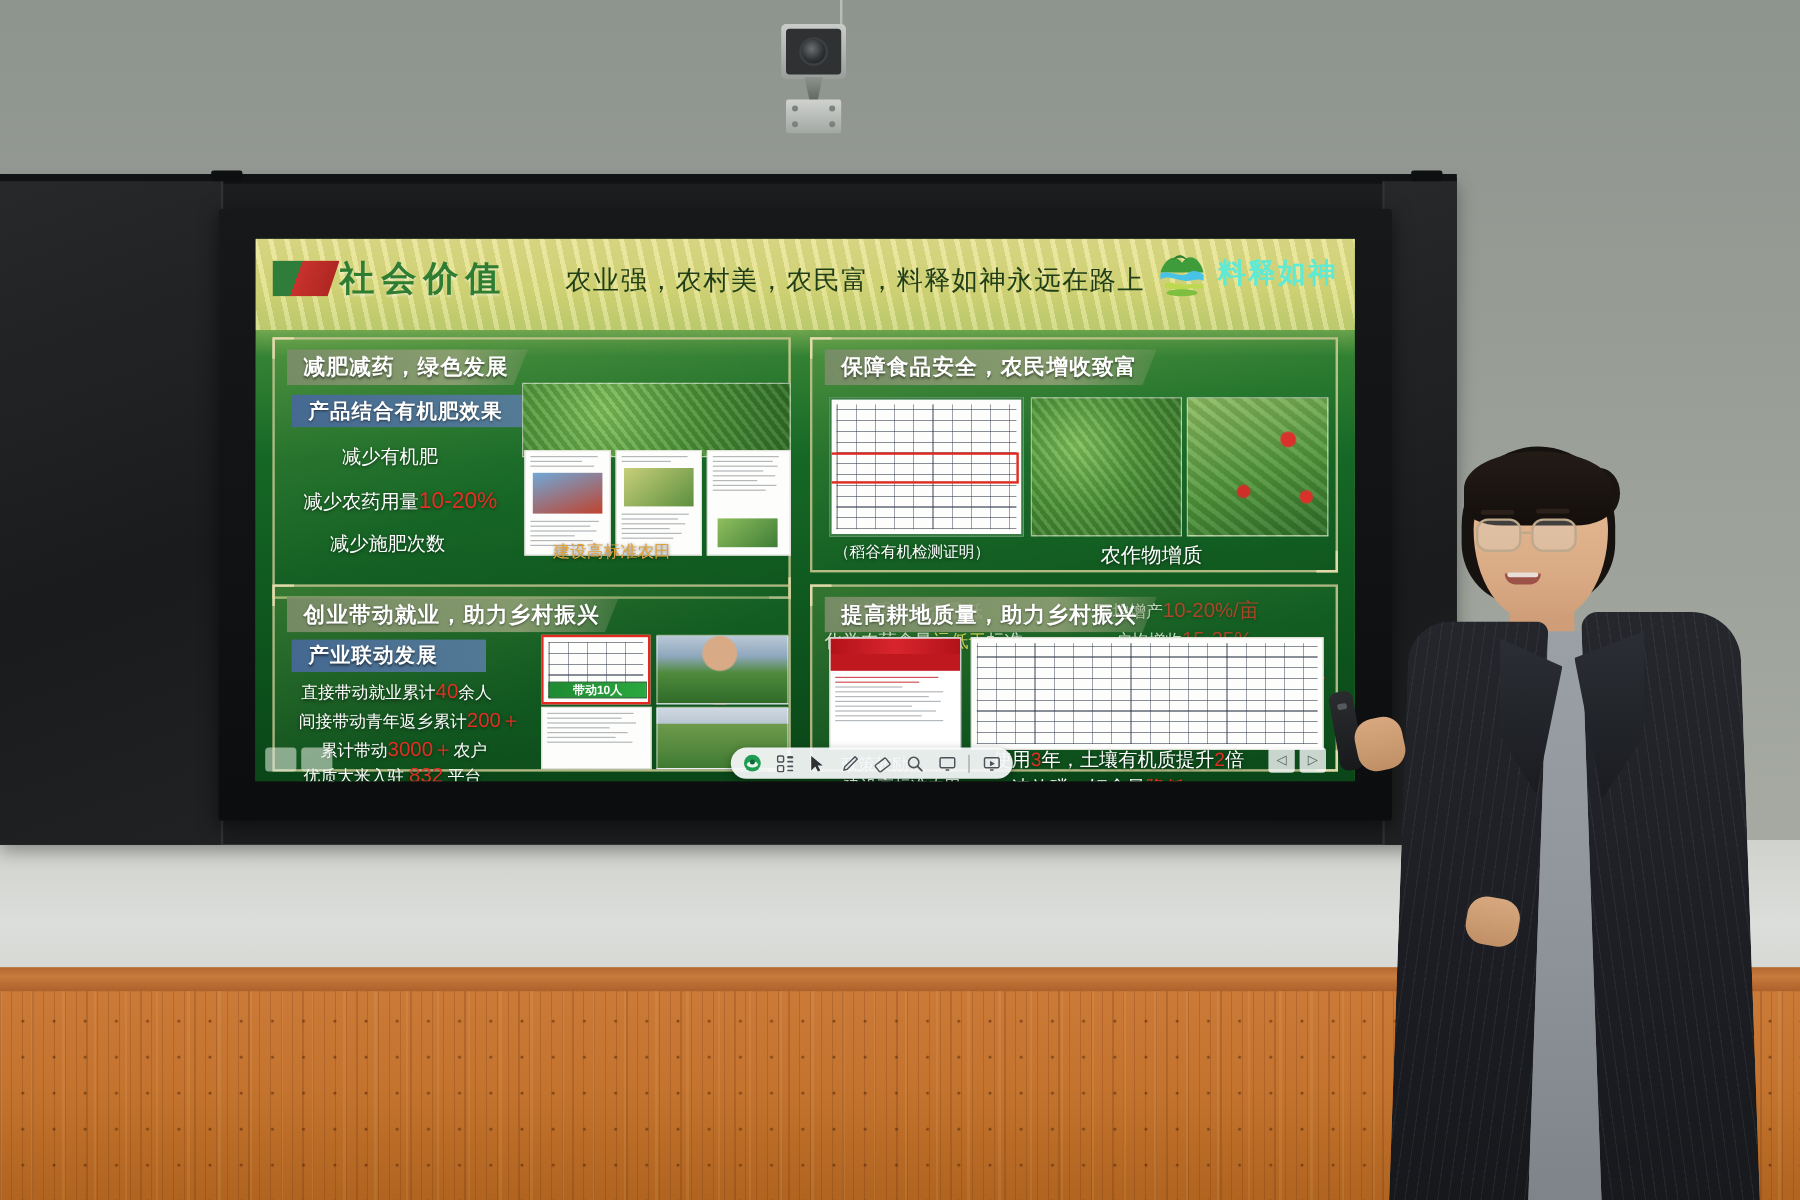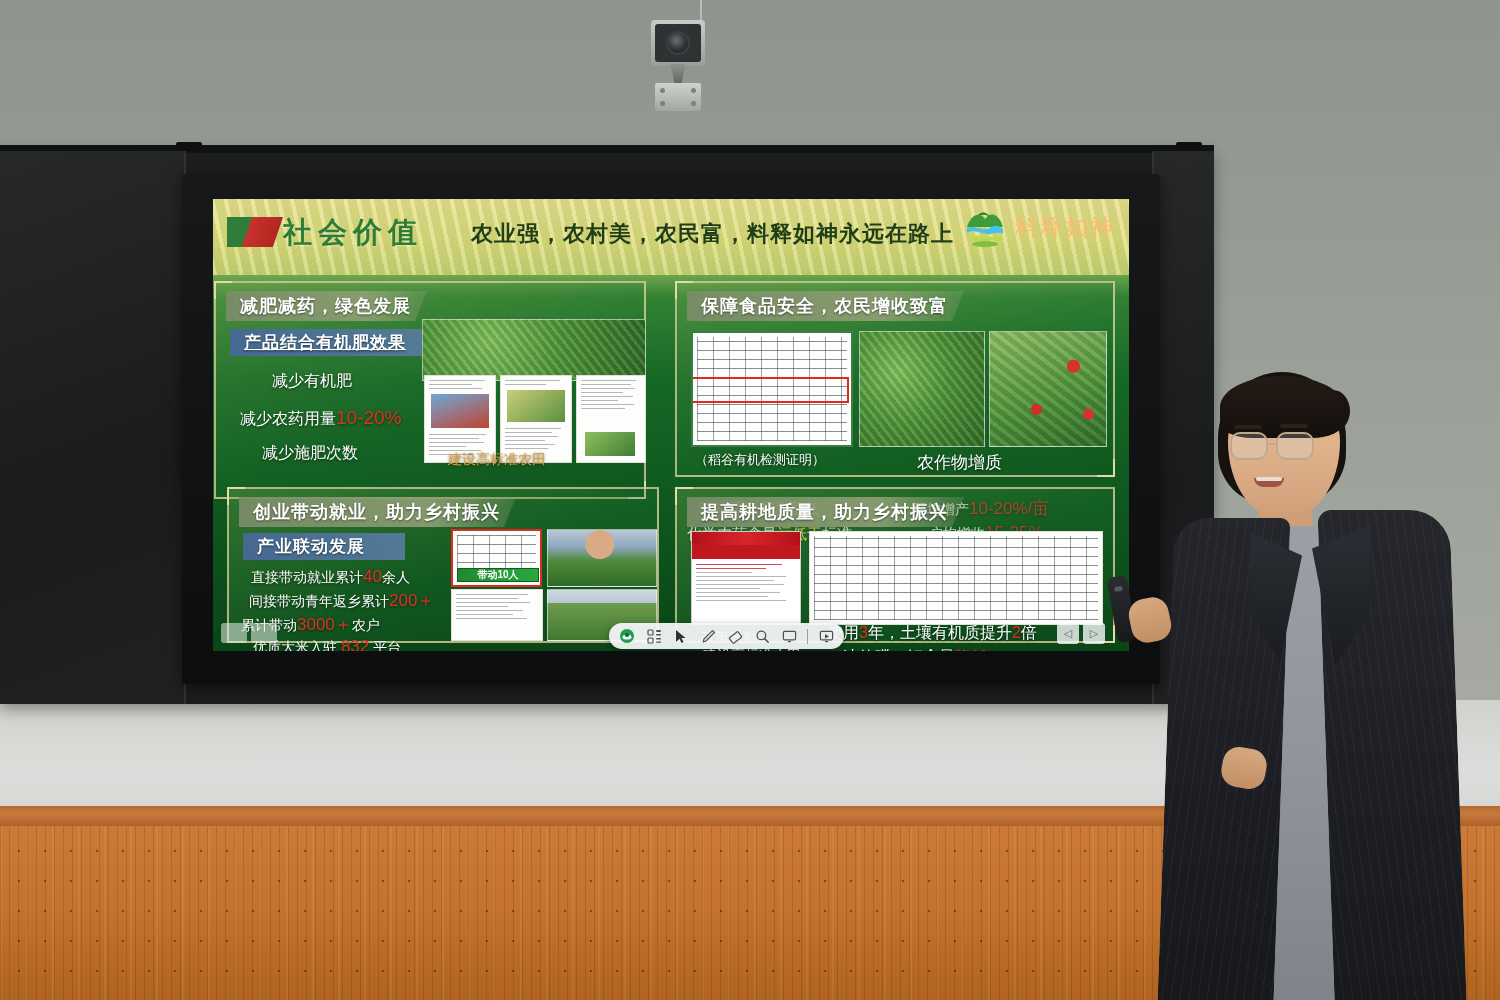--- a/index.html
+++ b/index.html
@@ -162,27 +162,27 @@
     background: linear-gradient(110deg, #2f7d3a 0%, #2f7d3a 38%, #c8322c 38%, #a8231f 100%);
     clip-path: polygon(0 0, 100% 0, 82% 100%, 0 100%);
   }
   .slide-title {
     position: absolute; left: 70px; top: 14px;
     color: #2f7d33; font-size: 29px; font-weight: 700; letter-spacing: 6px;
     text-shadow: 0 1px 2px rgba(255,255,255,.45);
   }
   .slide-subtitle {
     position: absolute; left: 258px; top: 20px;
-    color: #1f3d16; font-size: 22px; font-weight: 700; letter-spacing: 1px;
+    color: #1f3d16; font-size: 22px; font-weight: 400; letter-spacing: 1px;
   }
   .brand {
     position: absolute; right: 14px; top: 8px; display: flex; align-items: center; gap: 8px;
   }
   .brand-mark { width: 44px; height: 40px; }
-  .brand-text { font-size: 23px; font-weight: 400; color: #fdba74; letter-spacing: 2px; }
+  .brand-text { font-size: 23px; font-weight: 700; color: #5eead4; letter-spacing: 2px; }
 
   
   .quad {
     position: absolute;
     border: 2px solid rgba(224,212,160,.75);
     background: linear-gradient(160deg, rgba(120,170,80,.34) 0%, rgba(30,110,44,.30) 55%, rgba(14,80,28,.34) 100%);
   }
   .quad::before, .quad::after {
     content:""; position:absolute; width:16px; height:16px; border:2px solid rgba(232,222,175,.9);
   }
@@ -410,23 +410,23 @@
               <path d="M4 20 C8 8, 16 4, 22 12 C28 3, 37 8, 40 20 Z" fill="#3f9c3a"></path>
               <path d="M14 10 C17 4, 24 4, 27 11 C24 7, 18 7, 14 10 Z" fill="#2f7f30"></path>
               <path d="M4 21 C12 17, 20 26, 28 20 C33 17, 38 20, 40 22 L40 27 C34 24, 30 28, 24 27 C16 26, 10 22, 4 26 Z" fill="#49c2e8"></path>
               <path d="M8 29 C14 27, 20 32, 27 30 C32 29, 37 31, 40 30 L40 33 C34 34, 28 33, 22 34 C16 35, 11 33, 8 33 Z" fill="#bcd94f"></path>
               <ellipse cx="22" cy="37" rx="13" ry="3" fill="#7fbf3f"></ellipse>
             </svg>
           </span>
           <span class="brand-text">料释如神</span>
         </div>
 
-        <div class="quad" style="left:1px; top:82px; width:432px; height:218px;">
+        <div class="quad" style="left:14px; top:82px; width:432px; height:218px;">
           <div class="q-head">减肥减药，绿色发展</div>
-          <div class="q-sub" style="top:46px; width:208px;text-decoration:underline;">产品结合有机肥效果</div>
+          <div class="q-sub" style="top:46px; width:208px;">产品结合有机肥效果</div>
 
           <div class="bullet" style="left:56px; top:88px; font-size:16px;">减少有机肥</div>
           <div class="bullet" style="left:24px; top:124px; font-size:16px;">
             <span>减少农药用量</span><span class="hl-red" style="font-size:19px;">10-20%</span>
           </div>
           <div class="bullet" style="left:46px; top:160px; font-size:16px;">减少施肥次数</div>
 
           <div class="photo leaf-photo" style="left:206px; top:36px; width:224px; height:62px;"></div>
 
           <div class="doc-shot" style="left:208px; top:92px; width:72px; height:88px;">
@@ -510,21 +510,21 @@
         <div class="quad" style="left:14px; top:288px; width:432px; height:156px;">
           <div class="q-head">创业带动就业，助力乡村振兴</div>
           <div class="q-sub" style="top:44px; width:162px;">产业联动发展</div>
 
           <div class="bullet" style="left:22px; top:78px; font-size:14px;">
             <span>直接带动就业累计</span><span class="hl-red" style="font-size:17px;">40</span><span>余人</span>
           </div>
           <div class="bullet" style="left:20px; top:100px; font-size:14px;">
             <span>间接带动青年返乡累计</span><span class="hl-red" style="font-size:17px;">200＋</span>
           </div>
-          <div class="bullet" style="left:12px; top:124px; font-size:14px;">
+          <div class="bullet" style="left:38px; top:124px; font-size:14px;">
             <span>累计带动</span><span class="hl-red" style="font-size:17px;">3000＋</span><span>农户</span>
           </div>
           <div class="bullet" style="left:24px; top:148px; font-size:14px;">
             <span>优质大米入驻</span> <span class="hl-red" style="font-size:17px;">832</span> <span>平台</span>
           </div>
 
           <div class="doc-shot" style="left:222px; top:40px; width:91px; height:58px; border:2px solid #e02a20;">
             <div class="doc-table"></div>
             <div class="green-tag" style="left:4px; bottom:3px; width:82px; height:14px; font-size:10px;">带动10人</div>
           </div>

